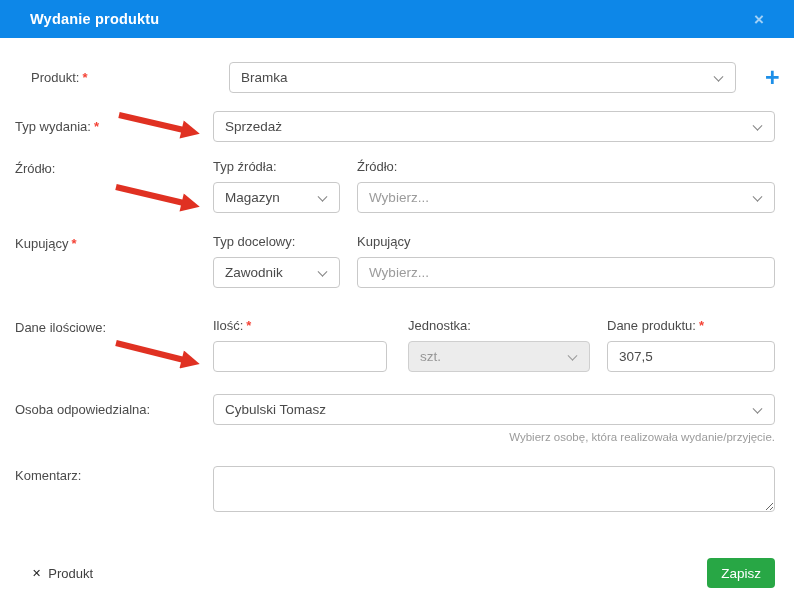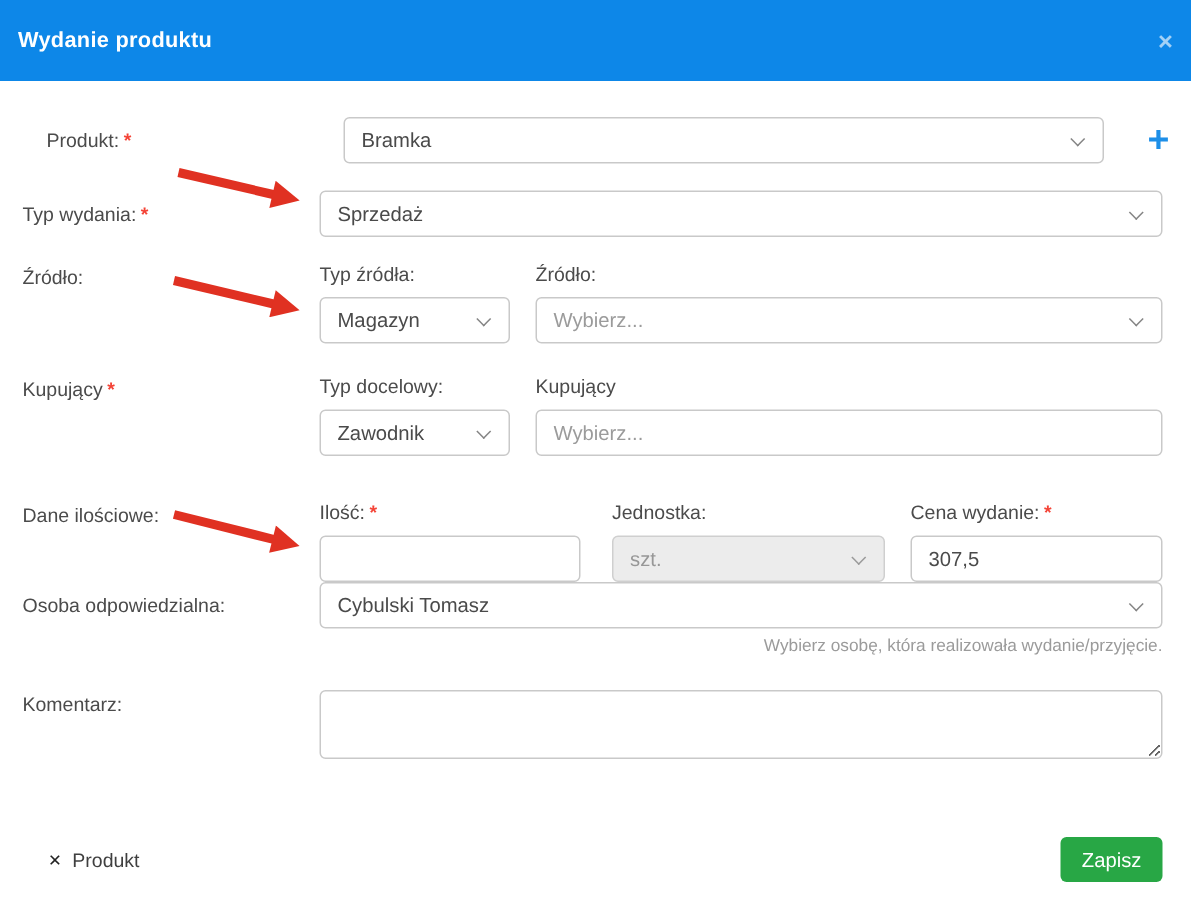--- a/index.html
+++ b/index.html
@@ -6,22 +6,22 @@
   html,body { width:794px; height:603px; }
   body {
     font-family:"Liberation Sans","DejaVu Sans",sans-serif;
     background:#ffffff; position:relative; overflow:hidden;
     color:#4b4b4b; font-size:13px;
   }
   .modal { width:794px; height:603px; background:#fff; position:relative; }
 
   
   .modal-header {
-    height:54px; background:#0d87e8; display:flex; align-items:center;
-    justify-content:space-between; padding:0 12px;
+    height:38px; background:#0d87e8; display:flex; align-items:center;
+    justify-content:space-between; padding:0 30px;
   }
   .modal-title { color:#ffffff; font-size:14.5px; font-weight:bold; letter-spacing:.2px; }
   .header-close { color:rgba(255,255,255,.62); font-size:17px; line-height:1; cursor:pointer; font-weight:bold; }
 
   
   .modal-body { padding:24px 19px 0 15px; }
   .form-row { display:flex; }
   .row-label { width:198px; flex:0 0 198px; padding-top:8px; font-size:13px; color:#4b4b4b; }
   .row-label.top { padding-top:2px; }
   .row-content { flex:1; display:flex; align-items:flex-start; }
@@ -51,21 +51,21 @@
   
   .row-produkt { margin-bottom:18px;margin-left:16px; }
   .row-produkt .sel-produkt { width:507px; flex:0 0 507px; }
   .plus-btn {
     color:#1d8fe8; font-size:25px; font-weight:bold; line-height:31px;
     margin-left:29px; cursor:pointer; user-select:none;
   }
   .row-typwydania { margin-bottom:17px; }
   .row-zrodlo { margin-bottom:21px; }
   .row-kupujacy { margin-bottom:30px; }
-  .row-dane { }
+  .row-dane { margin-bottom:22px; }
   .narrow { width:127px; flex:0 0 127px; margin-right:17px; }
   .wide { flex:1; }
   .w-ilosc { width:174px; flex:0 0 174px; margin-right:21px; }
   .w-jedn { width:182px; flex:0 0 182px; margin-right:17px; }
   .w-cena { flex:1; }
   .row-osoba { margin-bottom:23px; }
   .helper { font-size:11.5px; color:#9b9b9b; margin-top:6px;text-align:right; }
   .row-komentarz textarea {
     height:46px; resize:both; font-family:"Liberation Sans","DejaVu Sans",sans-serif;
     padding:6px 11px; display:block;
@@ -175,21 +175,21 @@
           <input class="field no-chev" type="text" value="" style="">
         </div>
         <div class="stack w-jedn">
           <span class="sub-label">Jednostka:</span>
           <div class="field disabled">
             <span>szt.</span>
             <span class="chev dis"></span>
           </div>
         </div>
         <div class="stack w-cena">
-          <span class="sub-label"><span>Cena wydanie:</span><span class="req">*</span></span>
+          <span class="sub-label"><span>Dane produktu:</span><span class="req">*</span></span>
           <input class="field no-chev" type="text" value="307,5" style="">
         </div>
       </div>
     </div>
 
     <div class="form-row row-osoba">
       <div class="row-label">
         <span>Osoba odpowiedzialna:</span>
       </div>
       <div class="row-content">

